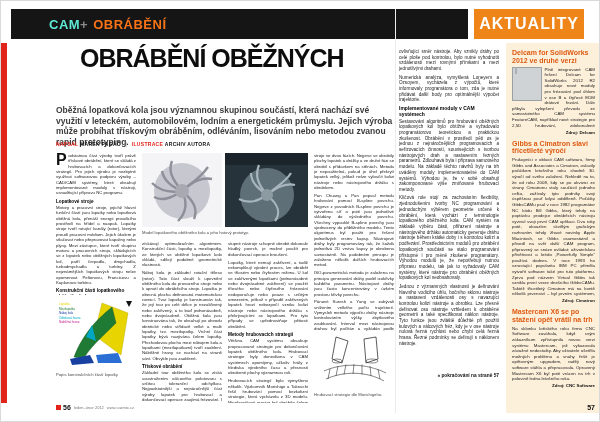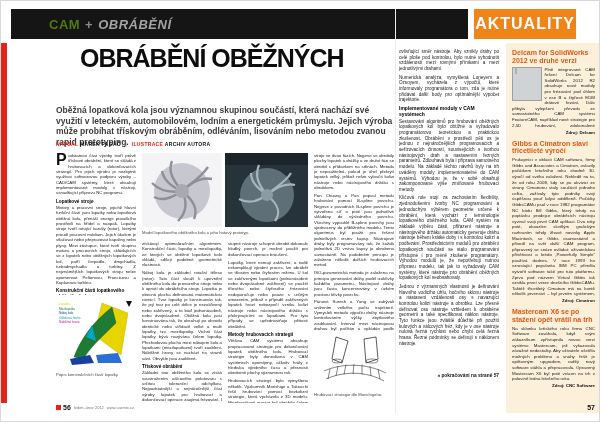--- a/index.html
+++ b/index.html
@@ -5,24 +5,24 @@
   * { margin:0; padding:0; box-sizing:border-box; }
   html,body { background:#ffffff; }
   body { font-family:"Liberation Sans", sans-serif; }
   .spread { position:relative; width:600px; height:422px; background:#fff;
             border:1px solid #d9d9d9; overflow:hidden; }
 
   
   .banner-left { position:absolute; left:10px; top:8px; width:457px; height:30px;
                  background:#151515; display:flex; align-items:center; padding-left:38px;
                  font-weight:bold; font-size:13px; letter-spacing:.5px; }
-  .banner-left .cam { color:#4d7c0f; margin-right:5px; }
+  .banner-left .cam { color:#5eead4; }
   .banner-left .plus { color:#8a8a8a; margin-right:5px; font-weight:bold; }
-  .banner-left .rest { color:#a3a3a3;font-style:italic; }
-  .banner-right { position:absolute; left:473px; top:8px; width:102px; height:30px;
+  .banner-left .rest { color:#f97316; }
+  .banner-right { position:absolute; left:473px; top:8px; width:110px; height:30px;
                   background:#ef8418; color:#fff; font-weight:bold; font-size:16px;
                   letter-spacing:1px; display:flex; align-items:center; justify-content:center; }
   .red-stripe { position:absolute; left:0; top:42px; width:6px; height:360px; background:#e2231a; }
   .gutter { position:absolute; left:394px; top:8px; width:1px; height:404px; background:#ececec; }
 
   
   .headline { position:absolute; left:55px; width:345px; color:#0d0d0d; font-weight:bold;
               font-size:25px; letter-spacing:-1px; line-height:26px; transform-origin:left top;margin-left:24px; }
   .hl1 { top:44px; } .hl2 { top:72px; }
   .lead { position:absolute; left:55px; top:104px; width:337px; font-size:8.5px; line-height:10.6px;

